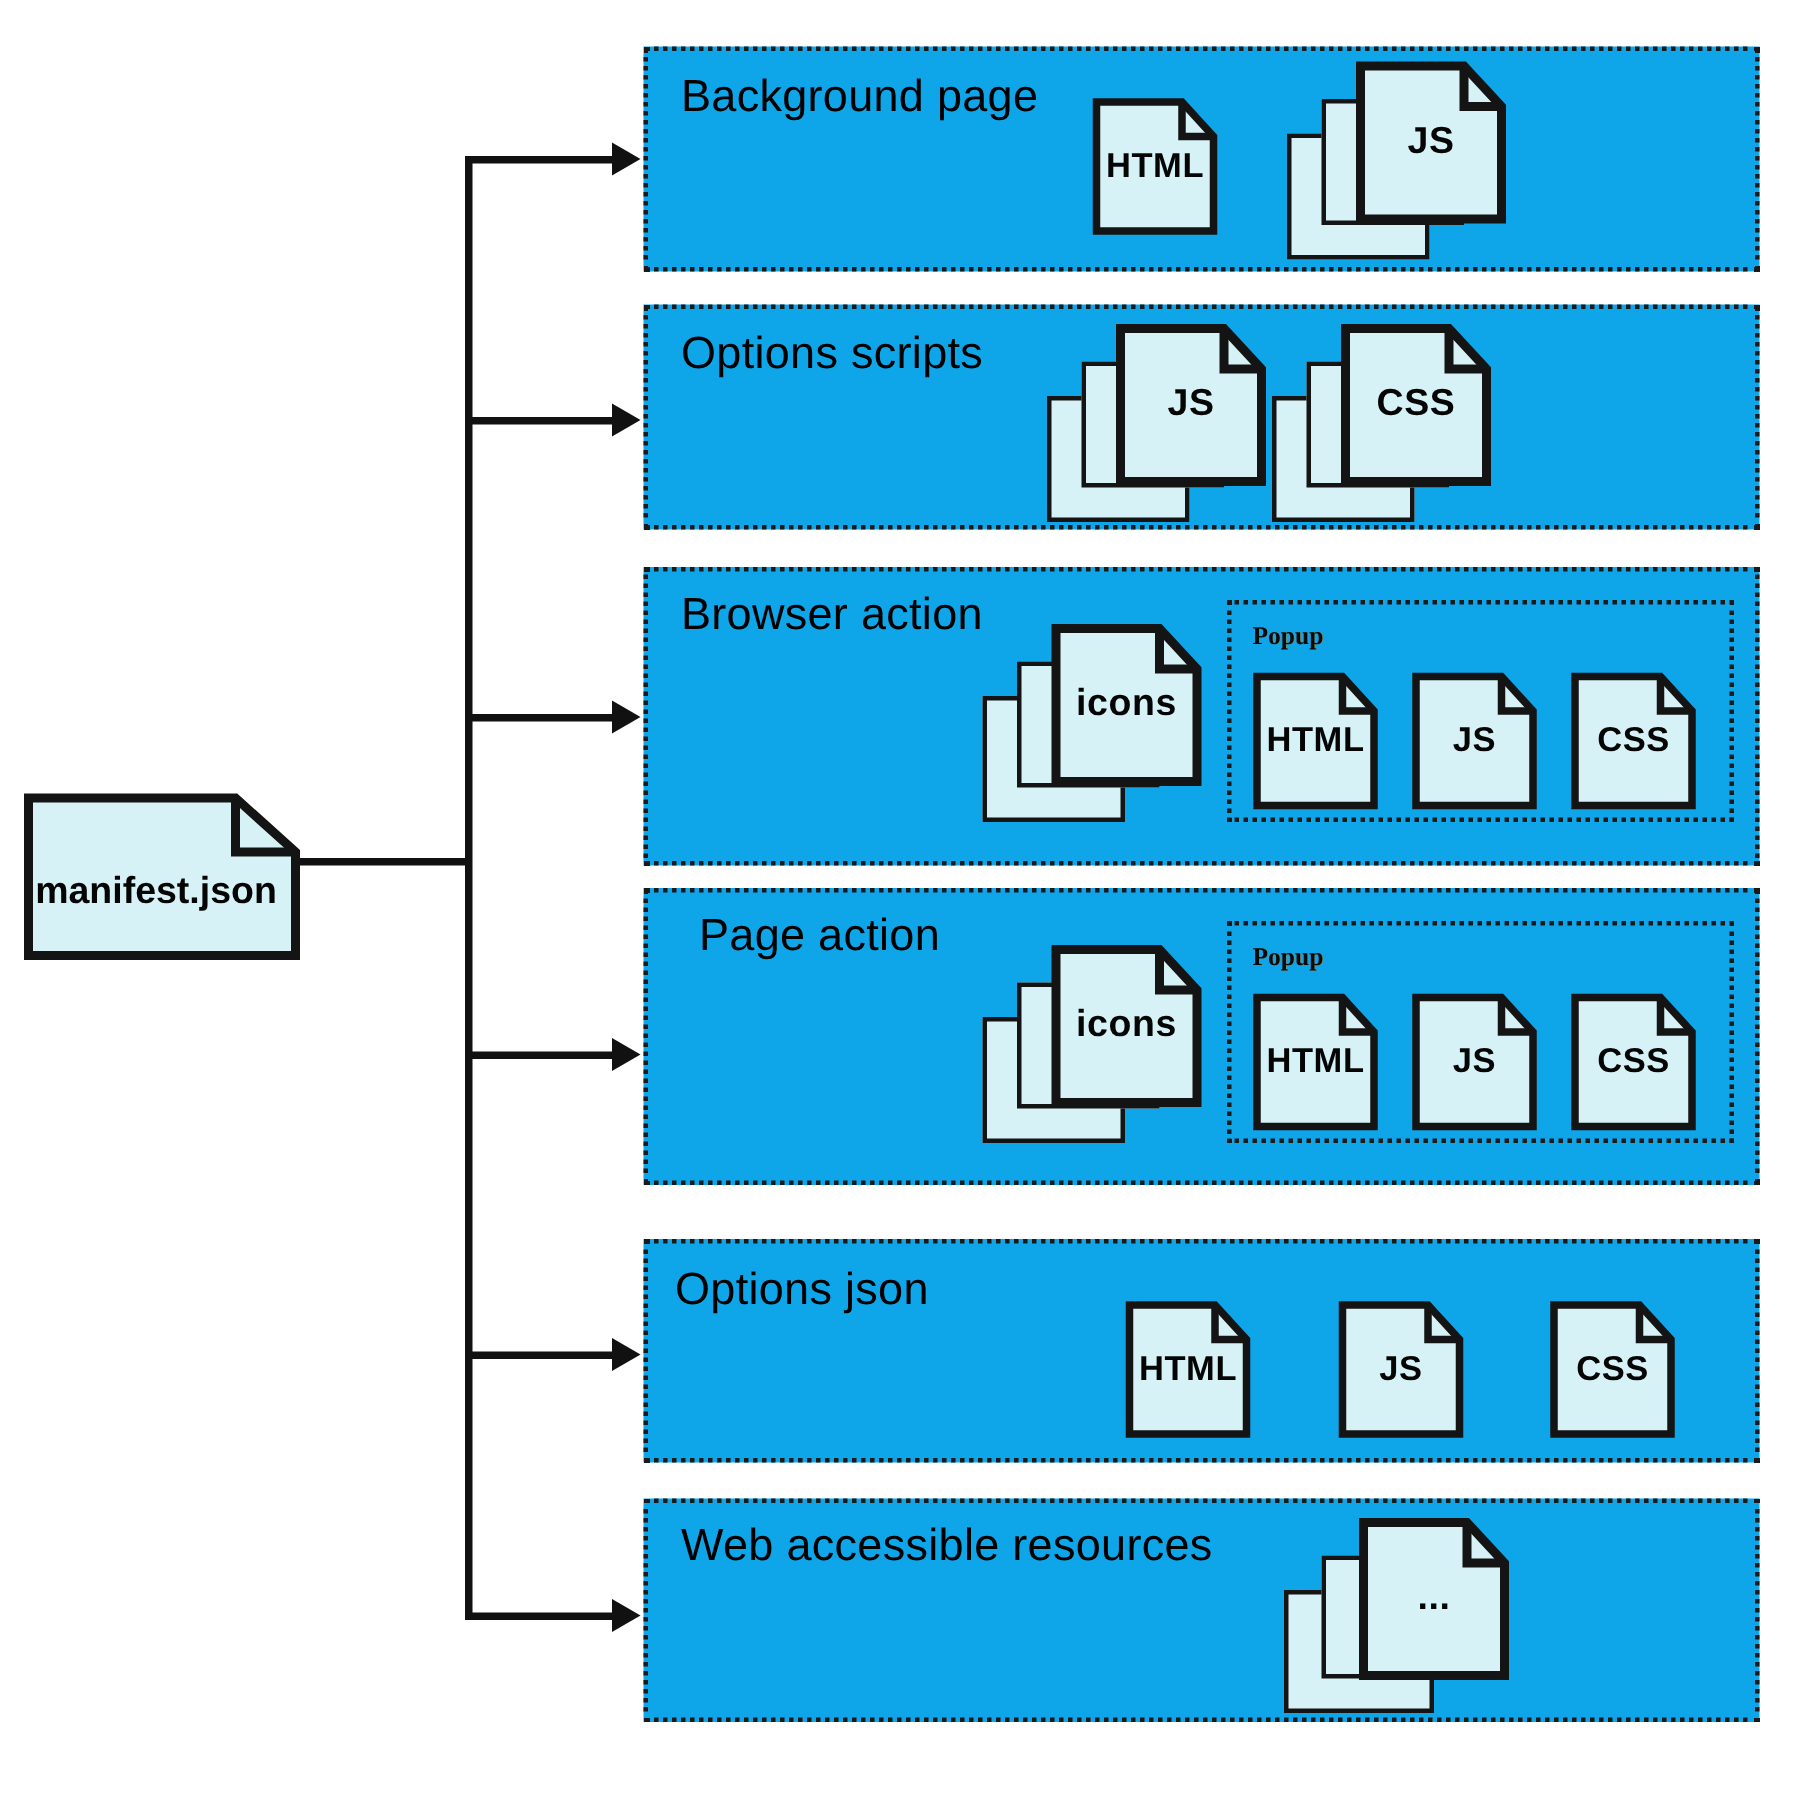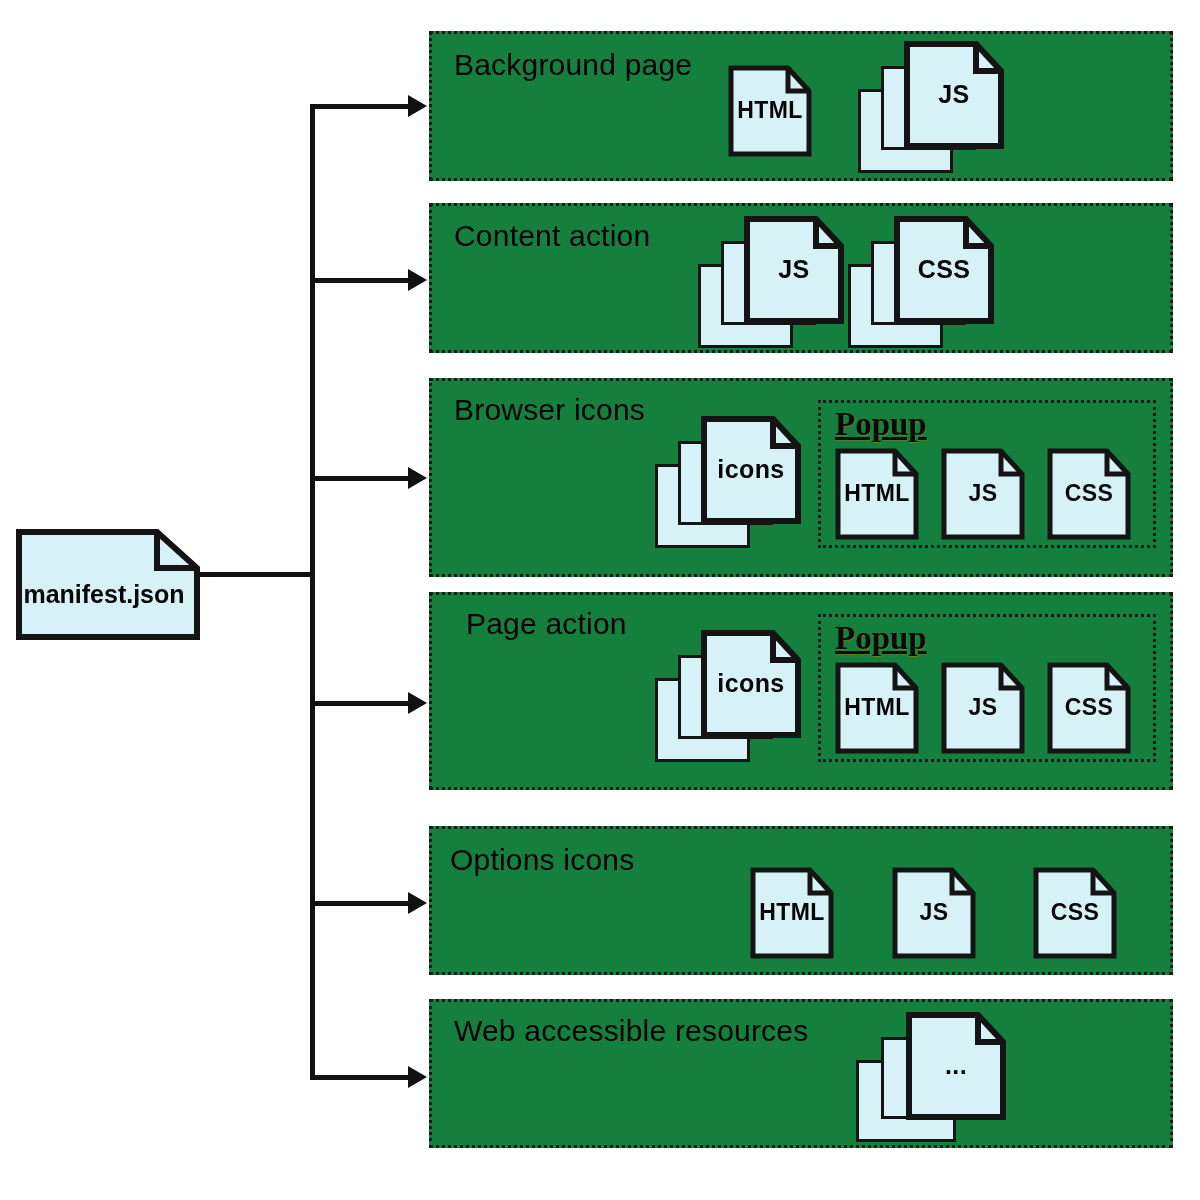--- a/index.html
+++ b/index.html
@@ -5,47 +5,46 @@
   html,body{margin:0;padding:0;background:#ffffff;}
   body{width:1200px;height:1200px;overflow:hidden;
        font-family:"Liberation Sans",sans-serif;color:#000;}
   #stage{position:relative;width:1200px;height:1200px;}
 
   
   .section{
     position:absolute;
     border:3px dotted #1a1a1a;
     box-sizing:border-box;
-    background:#15803d;
+    background:#0ea5e9;
   }
   .section-label{
     position:absolute;
     font-size:30px;
     line-height:34px;
     letter-spacing:.2px;
     color:#000;
     white-space:nowrap;
   }
 
   
   .popup-box{
     position:absolute;
     border:3px dotted #1a1a1a;
     box-sizing:border-box;
   }
   .popup-label{
     position:absolute;
     font-family:"Liberation Serif",serif;
     font-weight:bold;
-    font-size:33px;
+    font-size:17px;
     line-height:26px;
     color:#0a0a0a;
     text-shadow:0.5px 0.5px 0 rgba(200,120,0,.55);
     white-space:nowrap;
-    text-decoration:underline;
   }
 
   
   .doc{
     position:absolute;
     width:84px;height:92px;
   }
   .doc svg{display:block;width:100%;height:100%;overflow:visible;}
   .doc-label{
     position:absolute;
@@ -146,21 +145,21 @@
         <svg viewBox="0 0 100 108" preserveAspectRatio="none">
           <path d="M3,3 H72 L97,30 V105 H3 Z" fill="#d6f2f6" stroke="#141414" stroke-width="6" stroke-linejoin="miter"></path>
           <path d="M72,3 V30 H97" fill="none" stroke="#141414" stroke-width="6" stroke-linejoin="miter"></path>
         </svg>
         <div class="doc-label">JS</div>
       </div>
     </div>
   </div>
 
   <div class="section" style="left:429px;top:203px;width:744px;height:150px;">
-    <div class="section-label" style="left:22px;top:13px;">Content action</div>
+    <div class="section-label" style="left:22px;top:13px;">Options scripts</div>
 
     <div class="stack" style="left:266px;top:10px;width:140px;height:132px;">
       <div class="sheet" style="left:0px;top:48px;width:95px;height:84px;"></div>
       <div class="sheet" style="left:23px;top:25px;width:95px;height:84px;"></div>
       <div class="doc big" style="left:46px;top:0px;">
         <svg viewBox="0 0 100 108" preserveAspectRatio="none">
           <path d="M3,3 H72 L97,30 V105 H3 Z" fill="#d6f2f6" stroke="#141414" stroke-width="6" stroke-linejoin="miter"></path>
           <path d="M72,3 V30 H97" fill="none" stroke="#141414" stroke-width="6" stroke-linejoin="miter"></path>
         </svg>
         <div class="doc-label">JS</div>
@@ -174,21 +173,21 @@
         <svg viewBox="0 0 100 108" preserveAspectRatio="none">
           <path d="M3,3 H72 L97,30 V105 H3 Z" fill="#d6f2f6" stroke="#141414" stroke-width="6" stroke-linejoin="miter"></path>
           <path d="M72,3 V30 H97" fill="none" stroke="#141414" stroke-width="6" stroke-linejoin="miter"></path>
         </svg>
         <div class="doc-label">CSS</div>
       </div>
     </div>
   </div>
 
   <div class="section" style="left:429px;top:378px;width:744px;height:199px;">
-    <div class="section-label" style="left:22px;top:12px;">Browser icons</div>
+    <div class="section-label" style="left:22px;top:12px;">Browser action</div>
 
     <div class="stack" style="left:223px;top:35px;width:140px;height:132px;">
       <div class="sheet" style="left:0px;top:48px;width:95px;height:84px;"></div>
       <div class="sheet" style="left:23px;top:25px;width:95px;height:84px;"></div>
       <div class="doc big" style="left:46px;top:0px;">
         <svg viewBox="0 0 100 108" preserveAspectRatio="none">
           <path d="M3,3 H72 L97,30 V105 H3 Z" fill="#d6f2f6" stroke="#141414" stroke-width="6" stroke-linejoin="miter"></path>
           <path d="M72,3 V30 H97" fill="none" stroke="#141414" stroke-width="6" stroke-linejoin="miter"></path>
         </svg>
         <div class="doc-label small">icons</div>
@@ -262,21 +261,21 @@
         <svg viewBox="0 0 84 92" preserveAspectRatio="none">
           <path d="M3,3 H60 L81,26 V89 H3 Z" fill="#d6f2f6" stroke="#141414" stroke-width="5" stroke-linejoin="miter"></path>
           <path d="M60,3 V26 H81" fill="none" stroke="#141414" stroke-width="5" stroke-linejoin="miter"></path>
         </svg>
         <div class="doc-label">CSS</div>
       </div>
     </div>
   </div>
 
   <div class="section" style="left:429px;top:826px;width:744px;height:149px;">
-    <div class="section-label" style="left:18px;top:14px;">Options icons</div>
+    <div class="section-label" style="left:18px;top:14px;">Options json</div>
 
     <div class="doc" style="left:318px;top:38px;">
       <svg viewBox="0 0 84 92" preserveAspectRatio="none">
         <path d="M3,3 H60 L81,26 V89 H3 Z" fill="#d6f2f6" stroke="#141414" stroke-width="5" stroke-linejoin="miter"></path>
         <path d="M60,3 V26 H81" fill="none" stroke="#141414" stroke-width="5" stroke-linejoin="miter"></path>
       </svg>
       <div class="doc-label">HTML</div>
     </div>
 
     <div class="doc" style="left:460px;top:38px;">

